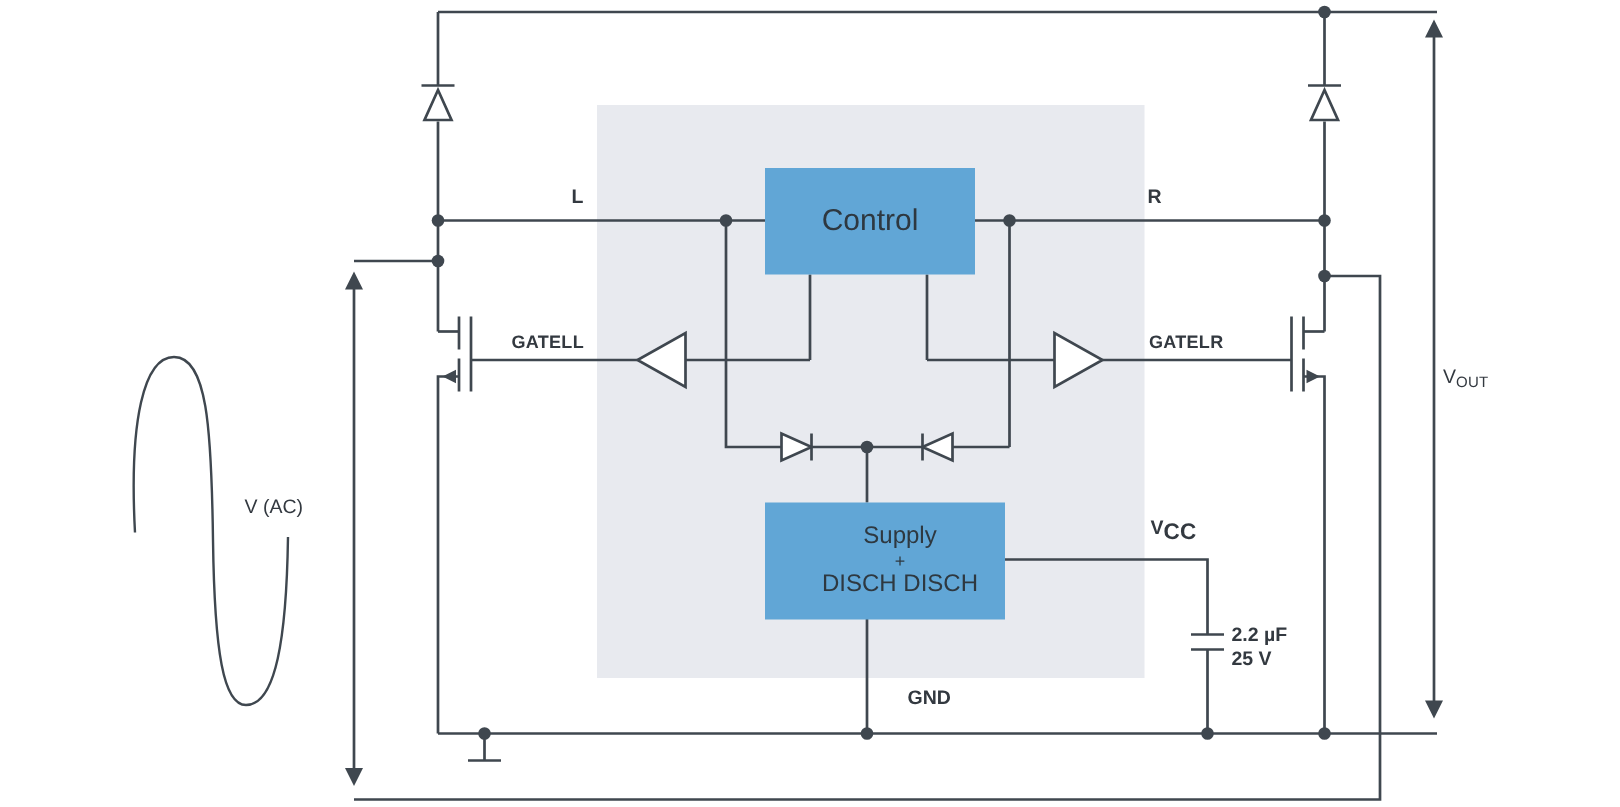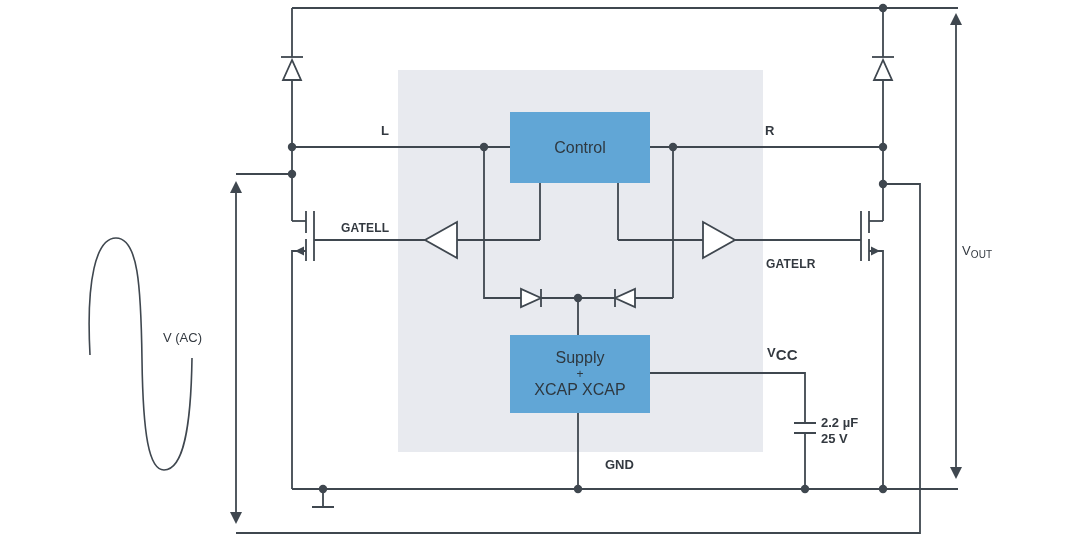--- a/index.html
+++ b/index.html
@@ -12,23 +12,23 @@
   .ic-region{position:absolute;left:398px;top:70px;width:365px;height:382px;
              background:var(--ic_region);}
   svg.wires{position:absolute;left:0;top:0;width:1080px;height:538px;}
   .w{stroke:var(--wire);stroke-width:1.8;fill:none;}
   .thin{stroke:var(--wire);stroke-width:1.6;fill:none;}
   .sym{stroke:var(--wire);stroke-width:1.8;fill:#ffffff;}
   .solid{fill:var(--wire);stroke:none;}
   .dot{fill:var(--wire);stroke:none;}
   .block{position:absolute;background:var(--block_fill);color:var(--block_text);
          display:flex;align-items:center;justify-content:center;text-align:center;}
-  .block-control{left:510px;top:112px;width:140px;height:71px;font-size:16px;}
+  .block-control{left:510px;top:112px;width:140px;height:71px;font-size:20px;}
   .block-supply{left:510px;top:335px;width:140px;height:78px;flex-direction:column;
-                font-size:16px;line-height:1.25;}
+                font-size:16px;line-height:1.25;padding-left:20px;}
   .block-supply .plus{font-size:12px;line-height:1;}
   .lbl{position:absolute;color:var(--label);white-space:nowrap;}
   .b13{font-size:13px;font-weight:700;}
   .b12{font-size:12px;font-weight:700;letter-spacing:.2px;}
   .r13{font-size:13px;font-weight:400;}
   .sub{display:inline-block;font-size:15px;transform:translateY(3px);letter-spacing:.2px;}
   .subsm{display:inline-block;font-size:10px;transform:translateY(3px);letter-spacing:.2px;}
 </style>
 </head>
 <body>
@@ -147,27 +147,27 @@
       <circle class="dot" cx="883" cy="489" r="4.2"></circle>
     </g>
   </svg>
 
   <div class="block block-control">
     <span>Control</span>
   </div>
   <div class="block block-supply">
     <span>Supply</span>
     <span class="plus">+</span>
-    <span>XCAP XCAP</span>
+    <span>DISCH DISCH</span>
   </div>
 
   <span class="lbl b13" style="left:381px;top:123px;">L</span>
   <span class="lbl b13" style="left:765px;top:123px;">R</span>
   <span class="lbl b12" style="left:341px;top:221px;">GATELL</span>
-  <span class="lbl b12" style="left:766px;top:221px;margin-top:36px;">GATELR</span>
+  <span class="lbl b12" style="left:766px;top:221px;">GATELR</span>
   <span class="lbl b13" style="left:587px;top:457px;margin-left:18px;">GND</span>
 
   <span class="lbl r13" style="left:163px;top:330px;">V (AC)</span>
   <span class="lbl b13" style="left:767px;top:343px;"><span>V</span><span class="sub">CC</span></span>
   <span class="lbl r13" style="left:962px;top:243px;"><span>V</span><span class="subsm">OUT</span></span>
 
   <span class="lbl b13" style="left:821px;top:415px;">2.2 µF</span>
   <span class="lbl b13" style="left:821px;top:431px;">25 V</span>
 
 </div>

